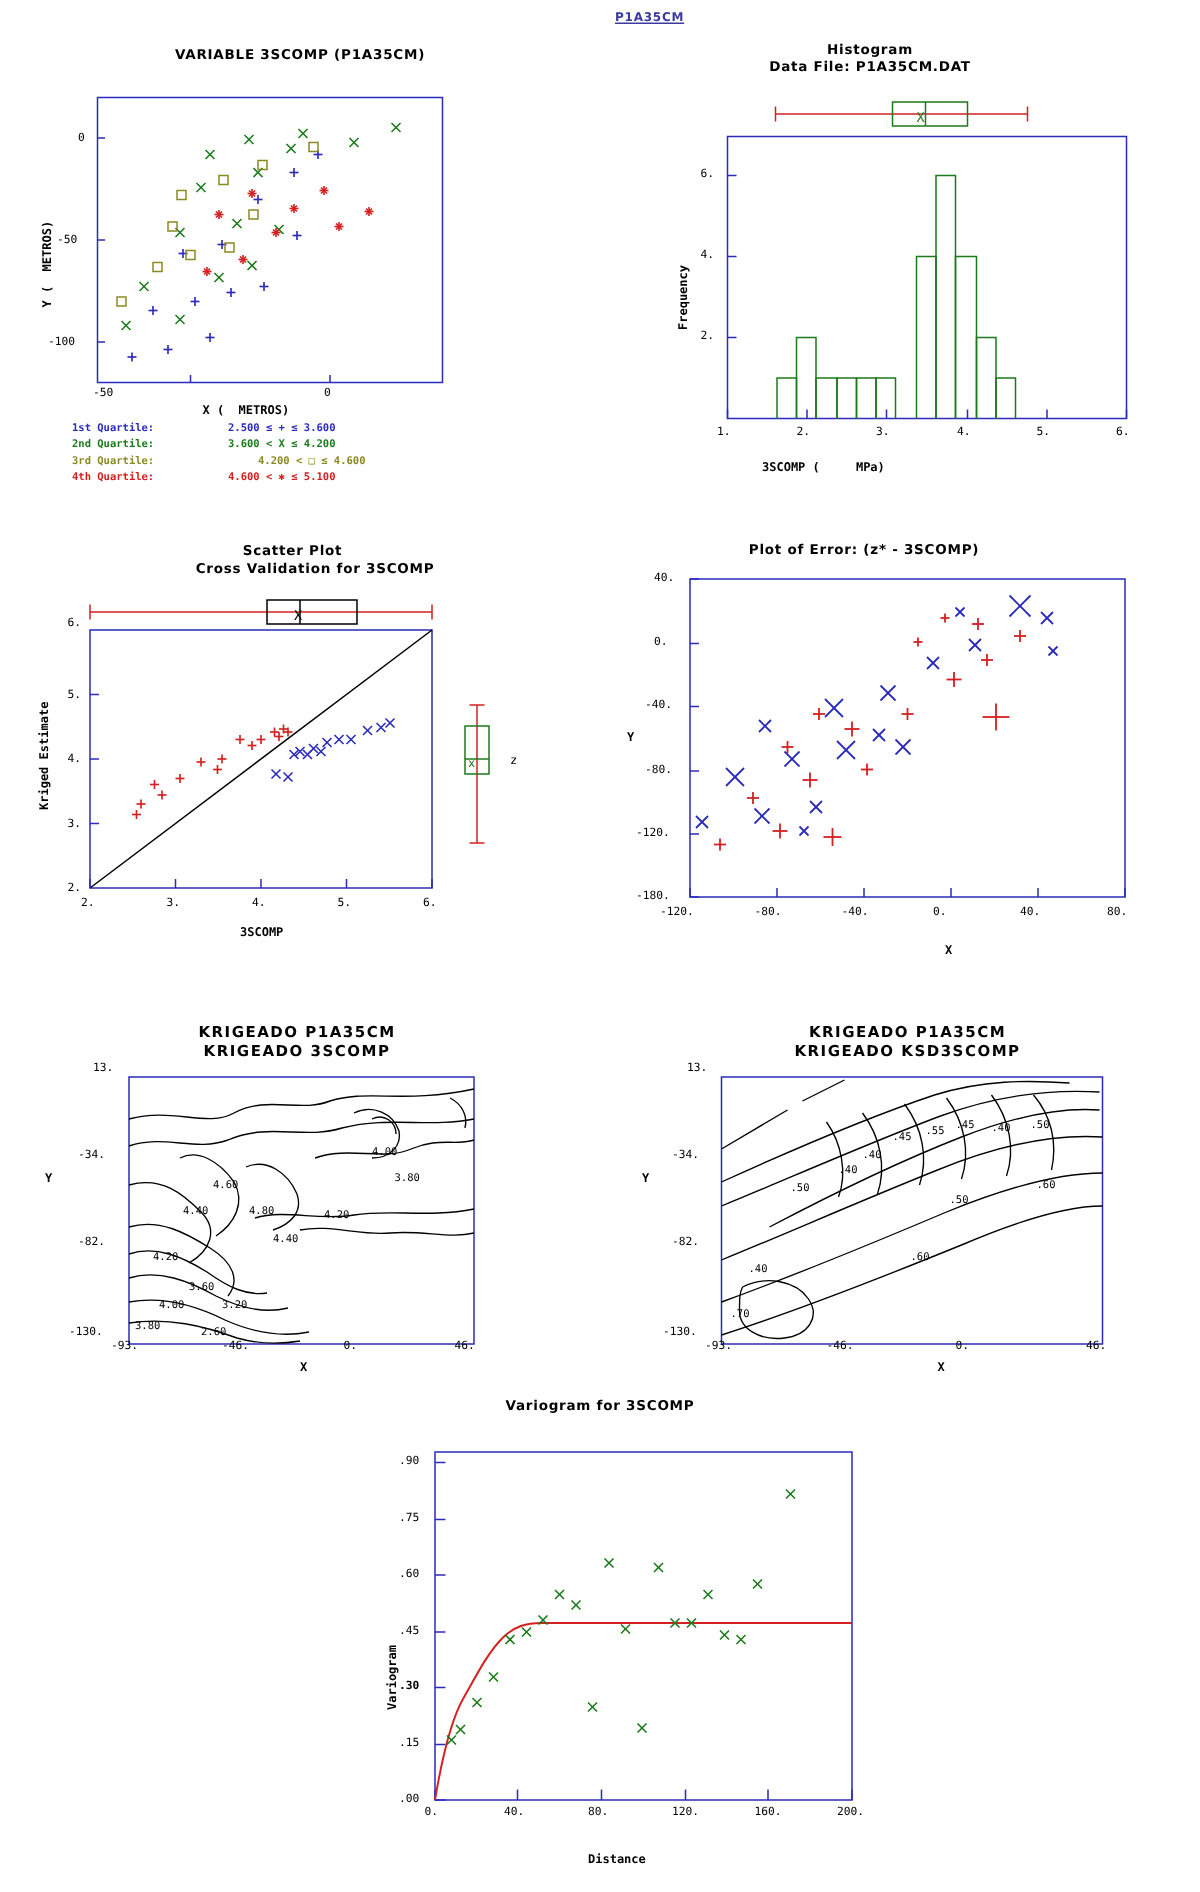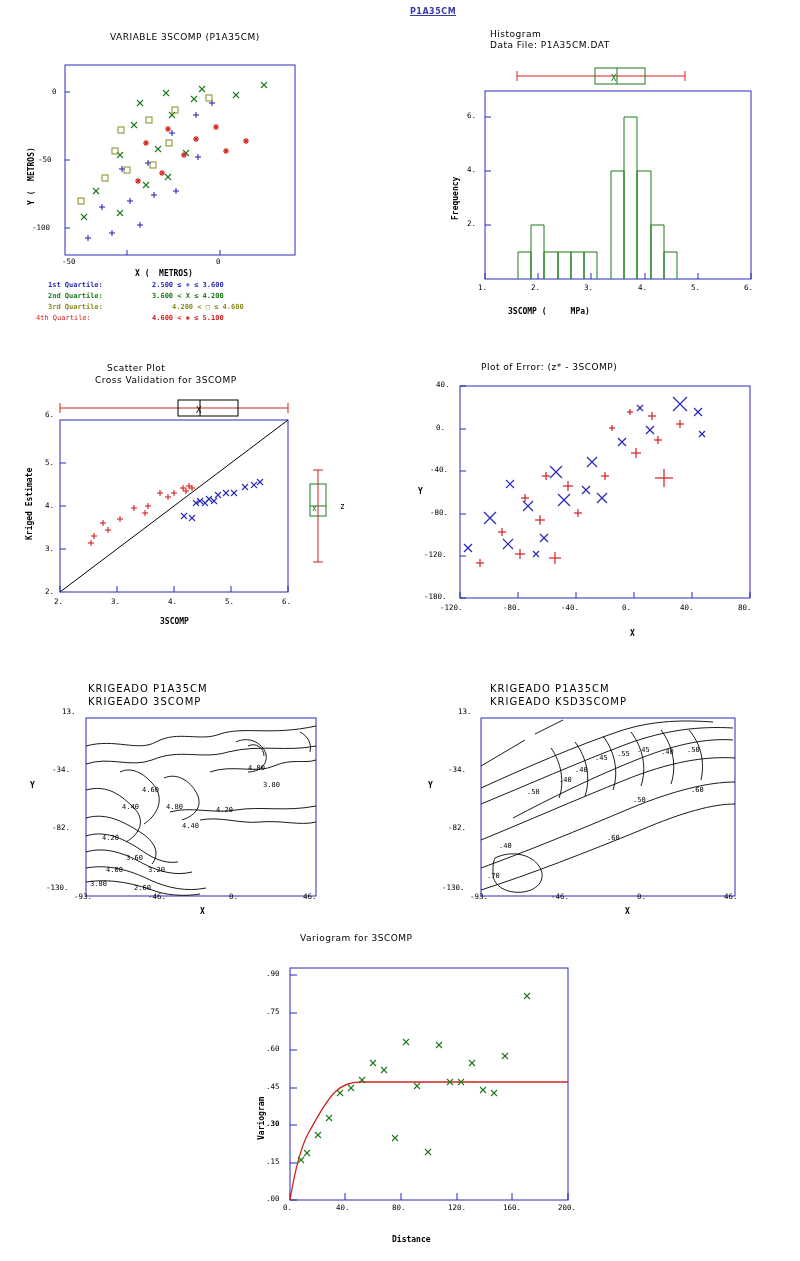--- a/index.html
+++ b/index.html
@@ -1,20 +1,20 @@
 <!DOCTYPE html>
 <html><head>
 <meta charset="utf-8">
 <style>
   html,body{margin:0;padding:0;background:#ffffff;}
   body{width:800px;height:1261px;position:relative;font-family:"DejaVu Sans",sans-serif;color:#000;overflow:hidden;}
   .page{position:relative;width:800px;height:1261px;}
   .lbl{position:absolute;white-space:pre;line-height:1.05;}
   .mono{font-family:"DejaVu Sans Mono",monospace;}
-  .title{font-weight:normal;font-size:9px;letter-spacing:.5px;text-align:left;}
+  .title{font-weight:bold;font-size:9px;letter-spacing:.5px;text-align:center;}
   .tiny{font-size:7px;}
   .axnum{font-size:7.5px;font-family:"DejaVu Sans Mono",monospace;}
   .axttl{font-size:8px;font-weight:bold;font-family:"DejaVu Sans Mono",monospace;}
   .vert{transform-origin:0 0;}
   svg{position:absolute;left:0;top:0;overflow:visible;}
   .blue{stroke:#2b2bbb;fill:none;}
   .green{stroke:#1b7a1b;fill:none;}
   .red{stroke:#d42020;fill:none;}
   .blk{stroke:#000;fill:none;}
   .pagetitle{font-size:8px;font-weight:bold;color:#3a3aa0;text-decoration:underline;letter-spacing:.5px;}
@@ -238,21 +238,21 @@
     <div class="lbl axttl" style="left:135px;top:270px;">X (  METROS)</div>
     <div class="lbl axttl vert" style="left:28px;top:205px;transform:rotate(-90deg);">Y (  METROS)</div>
 
     <div>
       <div class="lbl tiny mono" style="left:48px;top:282px;color:#2b2bbb;font-weight:bold;">1st Quartile:</div>
       <div class="lbl tiny mono" style="left:152px;top:282px;color:#2b2bbb;font-weight:bold;">2.500 ≤ + ≤ 3.600</div>
       <div class="lbl tiny mono" style="left:48px;top:293px;color:#1b7a1b;font-weight:bold;">2nd Quartile:</div>
       <div class="lbl tiny mono" style="left:152px;top:293px;color:#1b7a1b;font-weight:bold;">3.600 &lt; X ≤ 4.200</div>
       <div class="lbl tiny mono" style="left:48px;top:304px;color:#8a8a20;font-weight:bold;">3rd Quartile:</div>
       <div class="lbl tiny mono" style="left:152px;top:304px;color:#8a8a20;font-weight:bold;margin-left:20px;">4.200 &lt; □ ≤ 4.600</div>
-      <div class="lbl tiny mono" style="left:36px;top:315px;color:#d42020;font-weight:normal;">4th Quartile:</div>
+      <div class="lbl tiny mono" style="left:48px;top:315px;color:#d42020;font-weight:bold;">4th Quartile:</div>
       <div class="lbl tiny mono" style="left:152px;top:315px;color:#d42020;font-weight:bold;">4.600 &lt; ✱ ≤ 5.100</div>
     </div>
   </div>
 
   <div>
     <div class="lbl title" style="left:490px;top:30px;width:180px;">Histogram</div>
     <div class="lbl title" style="left:490px;top:41px;width:180px;">Data File: P1A35CM.DAT</div>
 
     <svg width="310" height="250" style="left:465px;top:58px;">
 
@@ -302,21 +302,21 @@
 
     <div class="lbl axnum" style="left:467px;top:220px;">2.</div>
     <div class="lbl axnum" style="left:467px;top:166px;">4.</div>
     <div class="lbl axnum" style="left:467px;top:112px;">6.</div>
 
     <div class="lbl axttl" style="left:508px;top:308px;">3SCOMP (     MPa)</div>
     <div class="lbl axttl vert" style="left:452px;top:220px;transform:rotate(-90deg);">Frequency</div>
   </div>
 
   <div>
-    <div class="lbl title" style="left:107px;top:364px;width:200px;">Scatter Plot</div>
+    <div class="lbl title" style="left:95px;top:364px;width:200px;">Scatter Plot</div>
     <div class="lbl title" style="left:95px;top:376px;width:230px;">Cross Validation for 3SCOMP</div>
 
     <svg width="320" height="230" style="left:48px;top:392px;">
 
       <g>
         <line x1="12" y1="16" x2="240" y2="16" class="red"></line>
         <line x1="12" y1="11" x2="12" y2="21" class="red"></line>
         <line x1="240" y1="11" x2="240" y2="21" class="red"></line>
         <rect x="130" y="8" width="60" height="16" class="blk"></rect>
         <line x1="152" y1="8" x2="152" y2="24" class="blk"></line>
@@ -475,21 +475,21 @@
     <div class="lbl axnum" style="left:45px;top:545px;">3.</div>
     <div class="lbl axnum" style="left:45px;top:502px;">4.</div>
     <div class="lbl axnum" style="left:45px;top:459px;">5.</div>
     <div class="lbl axnum" style="left:45px;top:411px;">6.</div>
 
     <div class="lbl axttl" style="left:160px;top:618px;">3SCOMP</div>
     <div class="lbl axttl vert" style="left:26px;top:540px;transform:rotate(-90deg);">Kriged Estimate</div>
   </div>
 
   <div>
-    <div class="lbl title" style="left:481px;top:363px;width:230px;">Plot of Error: (z* - 3SCOMP)</div>
+    <div class="lbl title" style="left:461px;top:363px;width:230px;">Plot of Error: (z* - 3SCOMP)</div>
 
     <svg width="330" height="240" style="left:440px;top:378px;">
       <rect x="20" y="8" width="290" height="212" class="blue" stroke-width="1"></rect>
 
       <line x1="20" y1="220" x2="20" y2="214" class="blue"></line>
       <line x1="78" y1="220" x2="78" y2="214" class="blue"></line>
       <line x1="136" y1="220" x2="136" y2="214" class="blue"></line>
       <line x1="194" y1="220" x2="194" y2="214" class="blue"></line>
       <line x1="252" y1="220" x2="252" y2="214" class="blue"></line>
       <line x1="310" y1="220" x2="310" y2="214" class="blue"></line>

